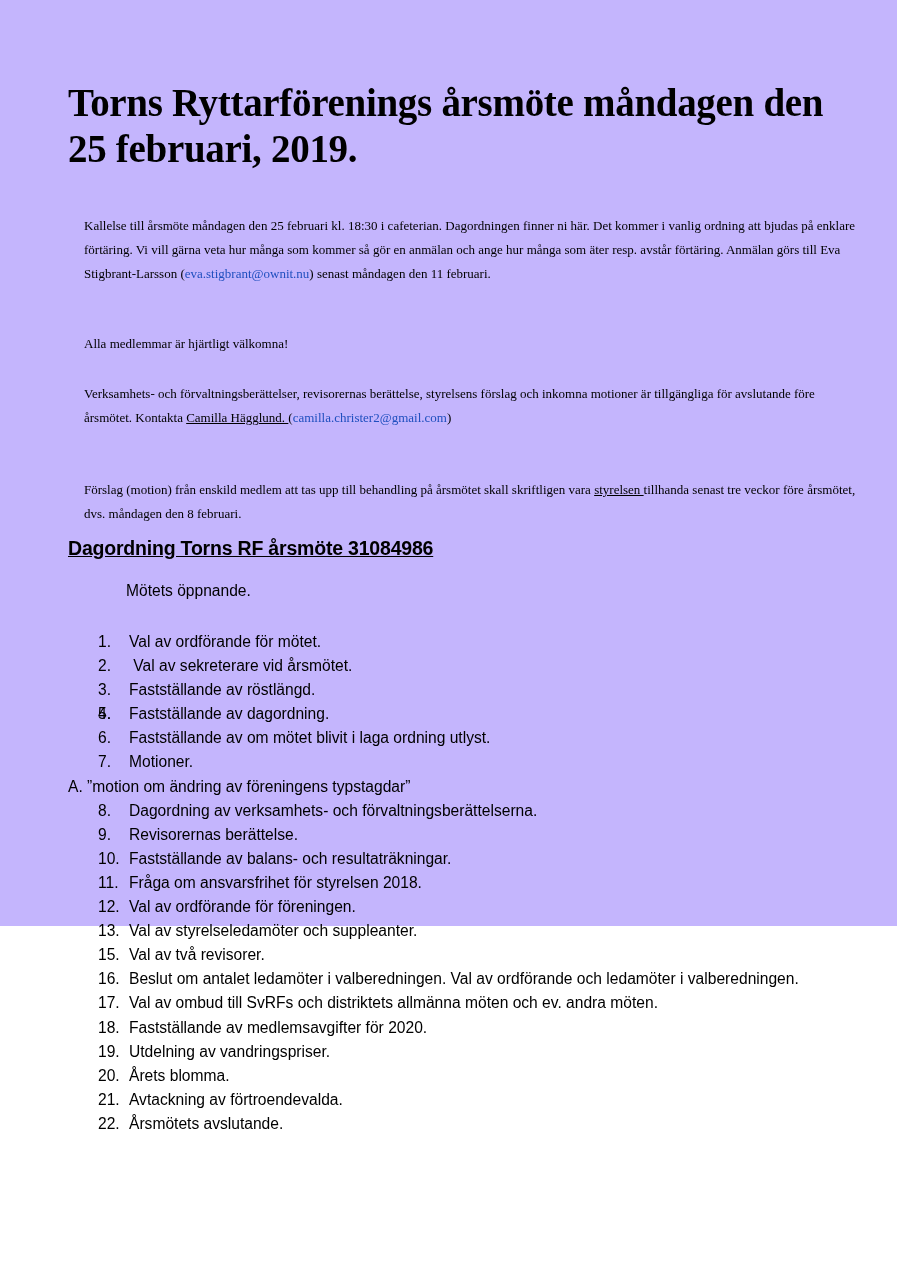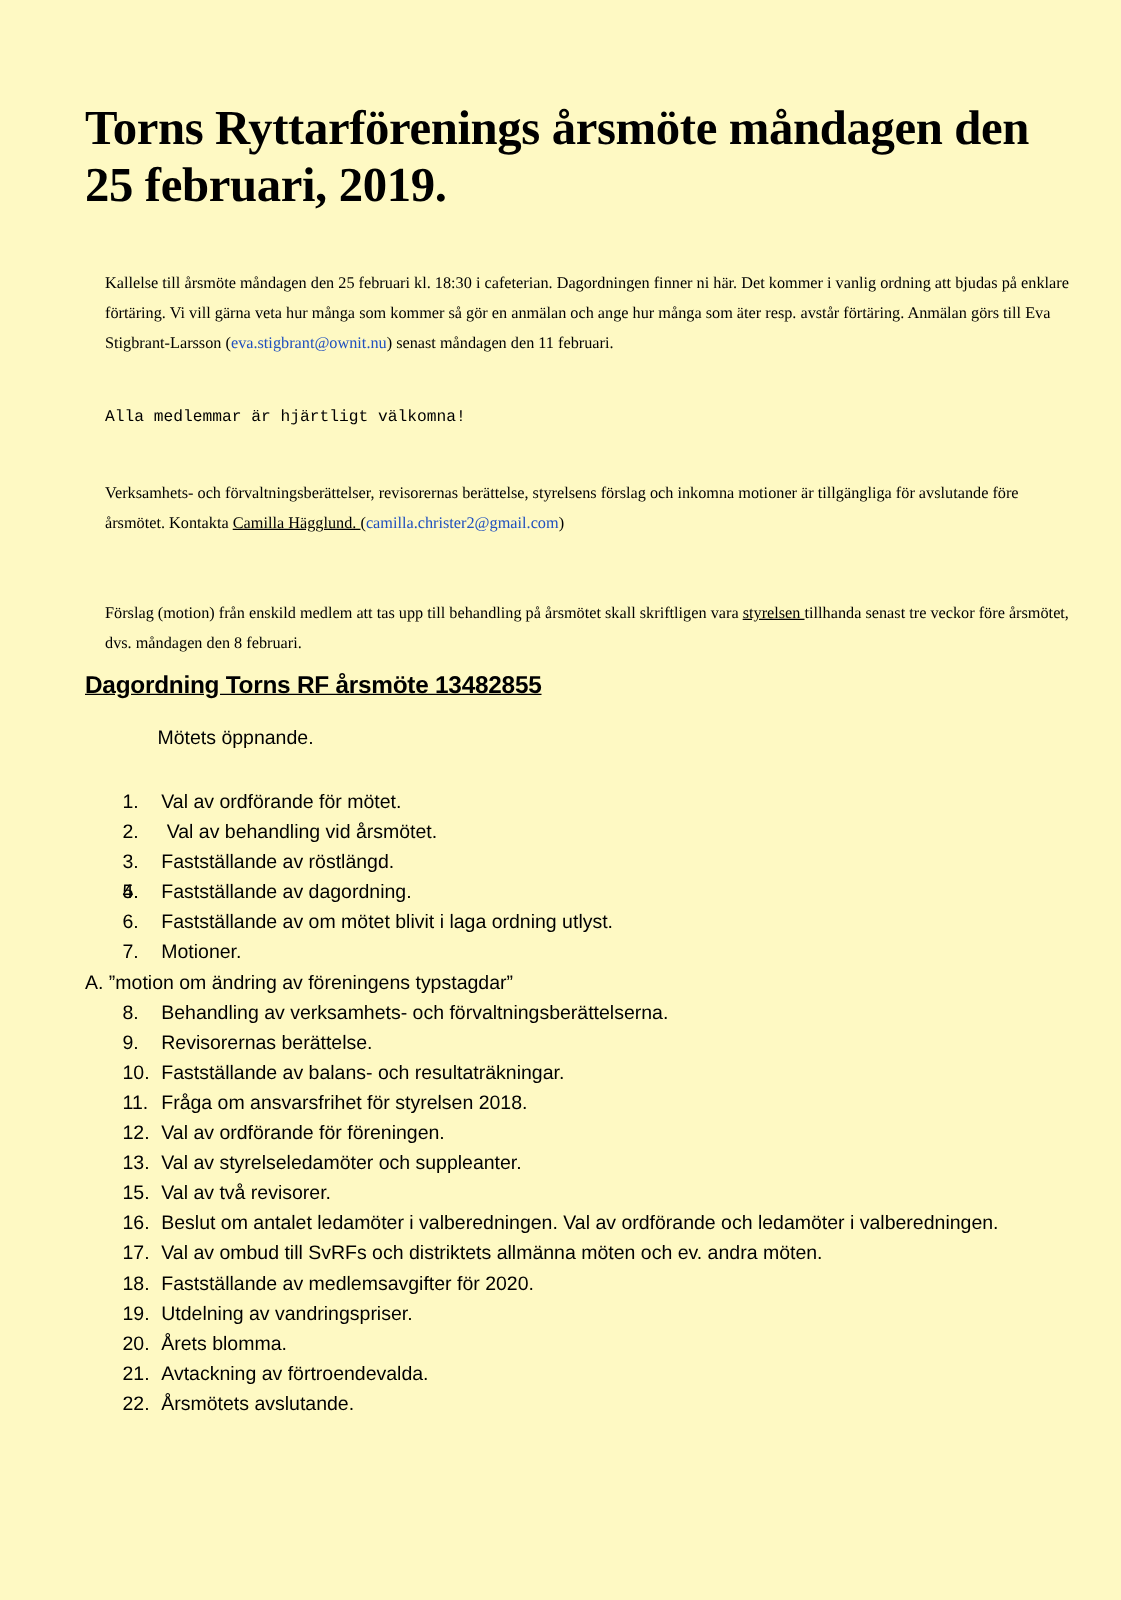--- a/index.html
+++ b/index.html
@@ -1,17 +1,17 @@
 <!DOCTYPE html>
 <html><head>
 <meta charset="utf-8">
 <style>
   html, body { margin: 0; padding: 0; background: #ffffff; }
   body { width: 897px; height: 1280px; position: relative; overflow: hidden; color: #000; }
-  .page { position: absolute; left: 0; top: 0; width: 897px; height: 1280px; background: #fef9c3; }
+  .page { position: absolute; left: 0; top: 0; width: 897px; height: 926px; background: #c4b5fd; }
   .title {
     position: absolute; left: 68px; top: 80px; width: 780px;
     font-family: "Liberation Serif", "DejaVu Serif", serif;
     font-weight: bold; font-size: 39px; line-height: 46px; margin: 0;
     letter-spacing: -0.3px;
   }
   .serif-p {
     position: absolute; left: 68px; width: 775px;
     font-family: "Liberation Serif", "DejaVu Serif", serif;
     font-size: 13px; line-height: 24.2px; margin: 16px;
@@ -36,40 +36,40 @@
 </style>
 </head>
 <body>
 
 <div class="page">
 
   <h1 class="title">Torns Ryttarförenings årsmöte måndagen den 25 februari, 2019.</h1>
 
   <p class="serif-p" style="top:198px;"><span>Kallelse till årsmöte måndagen den 25 februari kl. 18:30 i cafeterian. Dagordningen finner ni här. Det kommer i vanlig ordning att bjudas på enklare förtäring. Vi vill gärna veta hur många som kommer så gör en anmälan och ange hur många som äter resp. avstår förtäring. Anmälan görs till Eva Stigbrant-Larsson (</span><span class="link">eva.stigbrant@ownit.nu</span><span>) senast måndagen den 11 februari.</span></p>
 
-  <p class="serif-p" style="top:306px;font-family:Liberation Mono, monospace;">Alla medlemmar är hjärtligt välkomna!</p>
+  <p class="serif-p" style="top:316px;">Alla medlemmar är hjärtligt välkomna!</p>
 
   <p class="serif-p" style="top:366px;"><span>Verksamhets- och förvaltningsberättelser, revisorernas berättelse, styrelsens förslag och inkomna motioner är tillgängliga för avslutande före årsmötet. Kontakta </span><span class="ul">Camilla Hägglund. </span><span>(</span><span class="link">camilla.christer2@gmail.com</span><span>)</span></p>
 
   <p class="serif-p" style="top:462px;"><span>Förslag (motion) från enskild medlem att tas upp till behandling på årsmötet skall skriftligen vara </span><span class="ul">styrelsen </span><span>tillhanda senast tre veckor före årsmötet, dvs. måndagen den 8 februari.</span></p>
 
-  <h2 class="agenda-heading">Dagordning Torns RF årsmöte 13482855</h2>
+  <h2 class="agenda-heading">Dagordning Torns RF årsmöte 31084986</h2>
 
   <div class="sans opening">Mötets öppnande.</div>
 
   <ul class="agenda-list sans">
     <li class="agenda-item"><span class="num">1.</span><span>Val av ordförande för mötet.</span></li>
-    <li class="agenda-item"><span class="num">2.</span><span style="white-space:pre;"> Val av behandling vid årsmötet.</span></li>
+    <li class="agenda-item"><span class="num">2.</span><span style="white-space:pre;"> Val av sekreterare vid årsmötet.</span></li>
     <li class="agenda-item"><span class="num">3.</span><span>Fastställande av röstlängd.</span></li>
     <li class="agenda-item"><span class="num">4.</span></li>
     <li class="agenda-item"><span class="num">5.</span><span>Fastställande av dagordning.</span></li>
     <li class="agenda-item"><span class="num">6.</span><span>Fastställande av om mötet blivit i laga ordning utlyst.</span></li>
     <li class="agenda-item"><span class="num">7.</span><span>Motioner.</span></li>
     <li class="agenda-sub">A. ”motion om ändring av föreningens typstagdar”</li>
-    <li class="agenda-item"><span class="num">8.</span><span>Behandling av verksamhets- och förvaltningsberättelserna.</span></li>
+    <li class="agenda-item"><span class="num">8.</span><span>Dagordning av verksamhets- och förvaltningsberättelserna.</span></li>
     <li class="agenda-item"><span class="num">9.</span><span>Revisorernas berättelse.</span></li>
     <li class="agenda-item"><span class="num">10.</span><span>Fastställande av balans- och resultaträkningar.</span></li>
     <li class="agenda-item"><span class="num">11.</span><span>Fråga om ansvarsfrihet för styrelsen 2018.</span></li>
     <li class="agenda-item"><span class="num">12.</span><span>Val av ordförande för föreningen.</span></li>
     <li class="agenda-item"><span class="num">13.</span><span>Val av styrelseledamöter och suppleanter.</span></li>
     <li class="agenda-item"><span class="num">15.</span><span>Val av två revisorer.</span></li>
     <li class="agenda-item"><span class="num">16.</span><span>Beslut om antalet ledamöter i valberedningen. Val av ordförande och ledamöter i valberedningen.</span></li>
     <li class="agenda-item"><span class="num">17.</span><span>Val av ombud till SvRFs och distriktets allmänna möten och ev. andra möten.</span></li>
     <li class="agenda-item"><span class="num">18.</span><span>Fastställande av medlemsavgifter för 2020.</span></li>
     <li class="agenda-item"><span class="num">19.</span><span>Utdelning av vandringspriser.</span></li>

